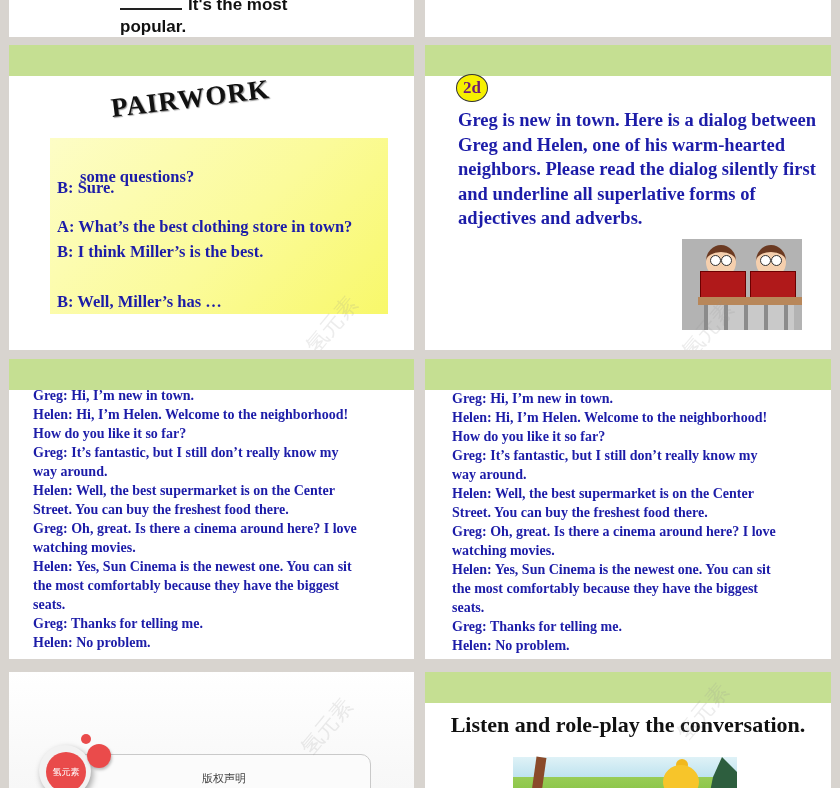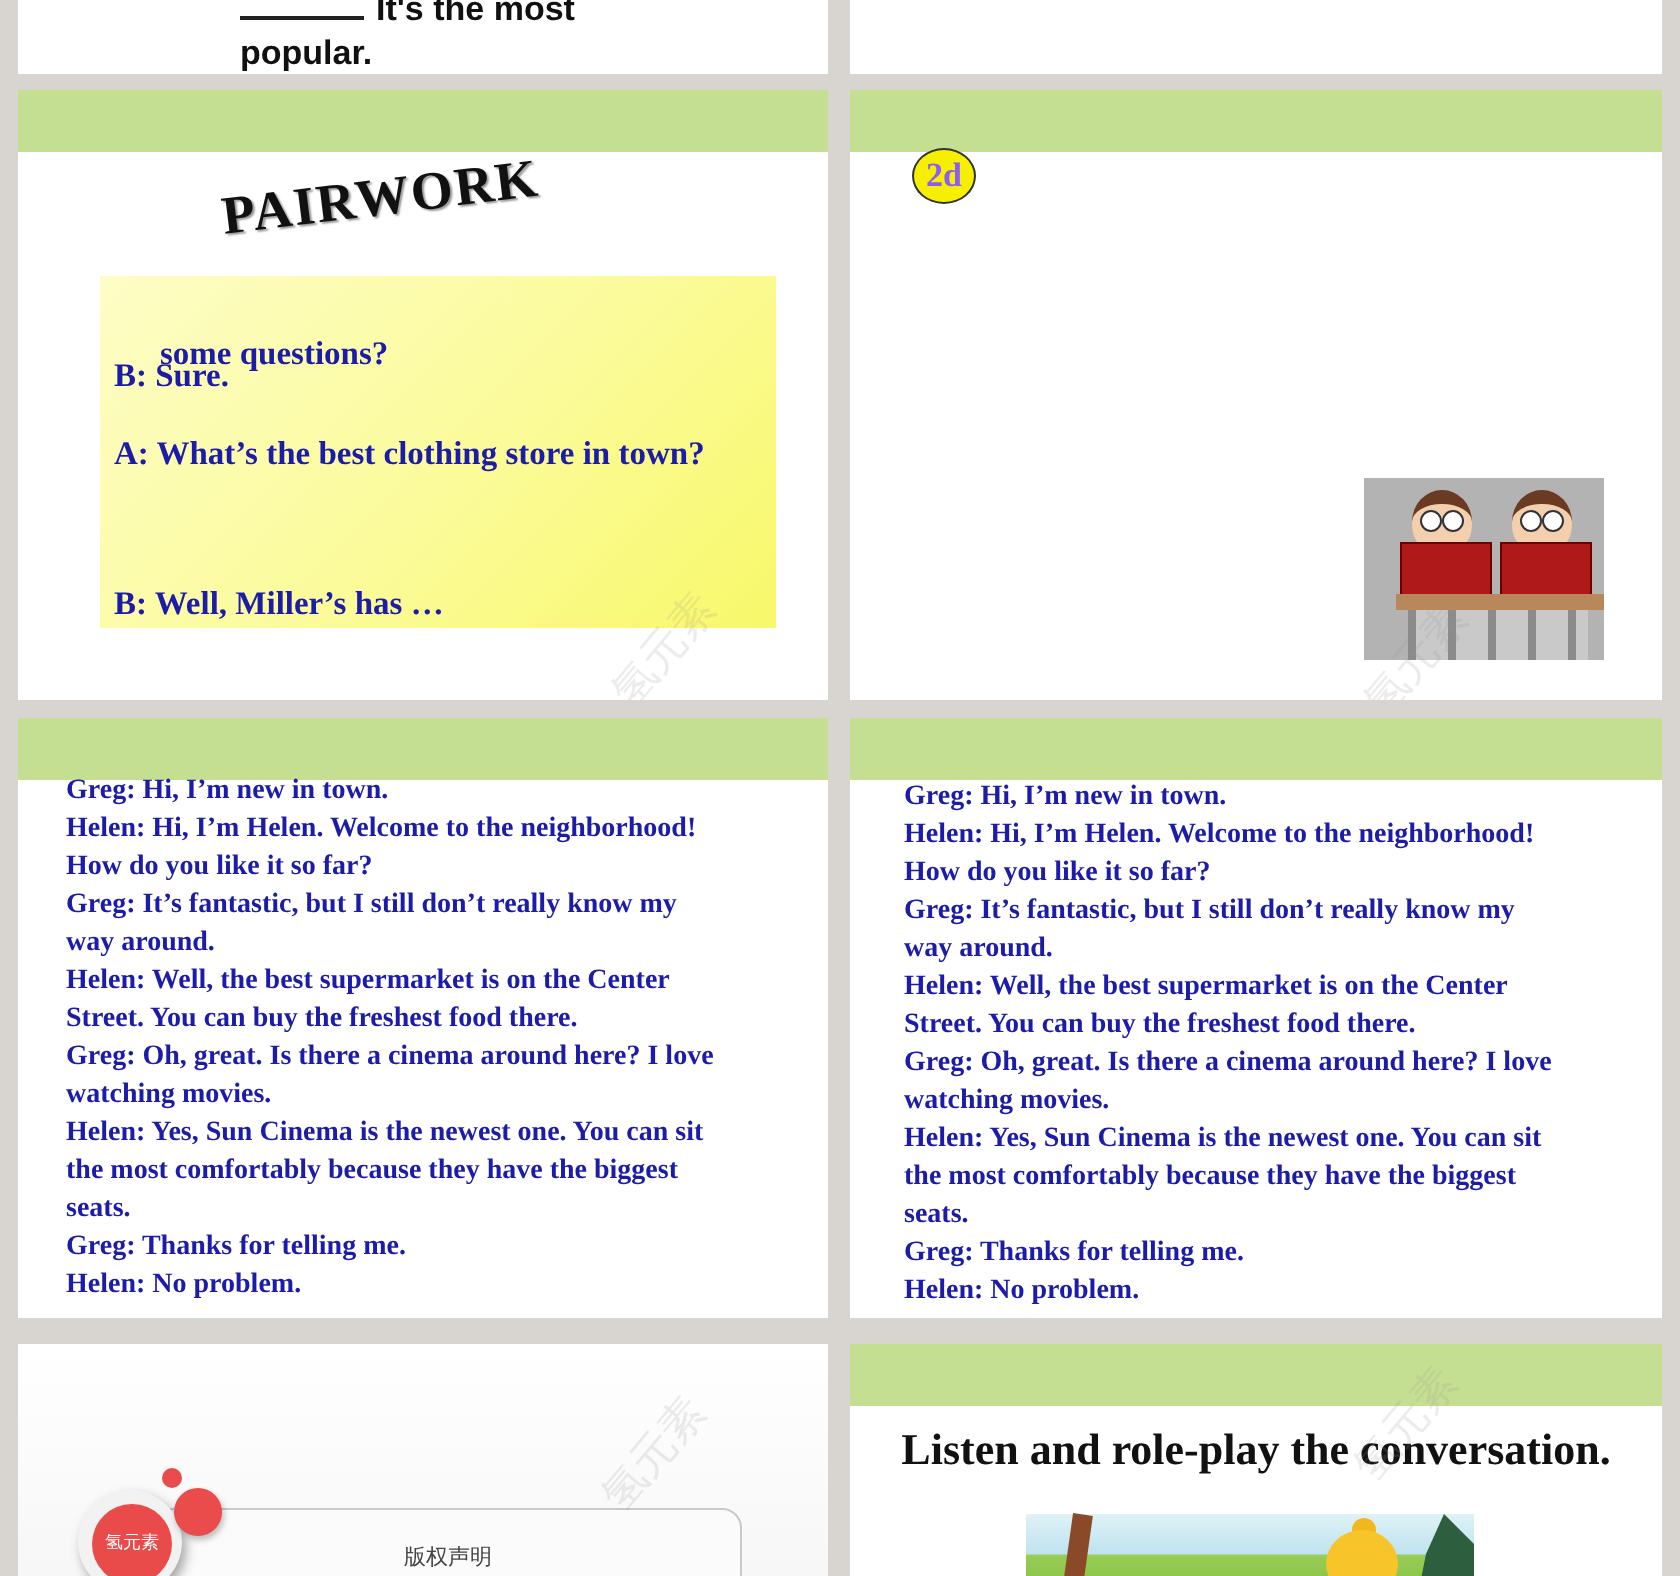--- a/index.html
+++ b/index.html
@@ -40,21 +40,21 @@
     position:absolute; left:41px; top:93px; width:338px; height:176px;
     background:linear-gradient(135deg,#fdfdc6 0%,#fbfb9a 55%,#f8f86a 100%);
   }
   .yellow-box .line {
     position:absolute; left:7px; font-size:16.5px; font-weight:bold; color:#1c1ca8;
     white-space:nowrap;
   }
   .badge {
     position:absolute; left:31px; top:29px; width:30px; height:26px;
     border-radius:50%; background:#f6f000; border:1px solid #333;
-    font-weight:bold; font-size:17px; text-align:center; line-height:26px; color:#8b5cf6;
+    font-weight:bold; font-size:17px; text-align:center; line-height:26px; color:#701a75;
   }
   .intro {
     position:absolute; left:33px; top:63px; width:360px;
     font-size:18.5px; font-weight:bold; color:#1c1ca8; line-height:24.5px;
   }
   .kids {
     position:absolute; left:257px; top:194px; width:120px; height:91px;
     background:#b3b3b3;
   }
   .kid { position:absolute; top:6px; width:44px; }
@@ -126,28 +126,30 @@
 
 <div class="slide col-r" id="s2top"></div>
 
 <div class="slide col-l row2">
   <div class="band"></div>
   <div class="pair-title">PAIRWORK</div>
   <div class="yellow-box">
     <div class="line" style="top:29px;left:30px;">some questions?</div>
     <div class="line" style="top:40px;">B: Sure.</div>
     <div class="line" style="top:79px;">A: What’s the best clothing store in town?</div>
+    <div class="line" style="top:104px;">B: I think Miller’s is the best.</div>
     <div class="line" style="top:154px;">B: Well, Miller’s has …</div>
   </div>
   <div class="wm" style="left:290px;top:265px;">氢元素</div>
 </div>
 
 <div class="slide col-r row2">
   <div class="band"></div>
   <div class="badge">2d</div>
+  <div class="intro">Greg is new in town. Here is a dialog between Greg and Helen, one of his warm-hearted neighbors. Please read the dialog silently first and underline all superlative forms of adjectives and adverbs.</div>
   <div class="kids">
     <div class="kid" style="left:18px;">
       <div class="head"></div>
       <div class="eye" style="left:10px;"></div>
         <div class="eye" style="left:21px;"></div>
       <div class="book"></div>
     </div>
     <div class="kid" style="left:68px;">
       <div class="head"></div>
       <div class="eye" style="left:10px;"></div>

